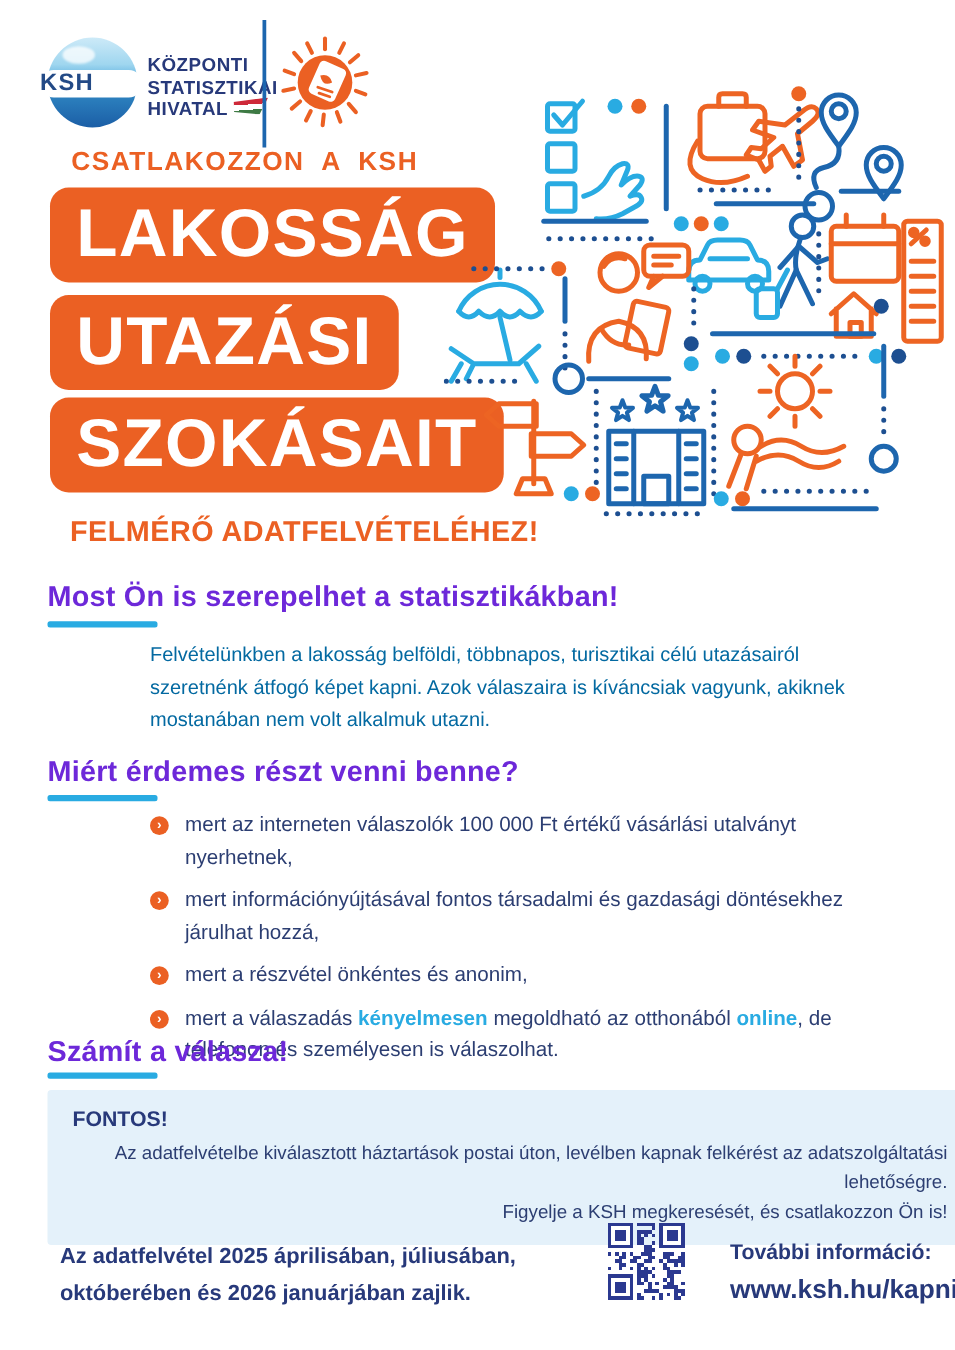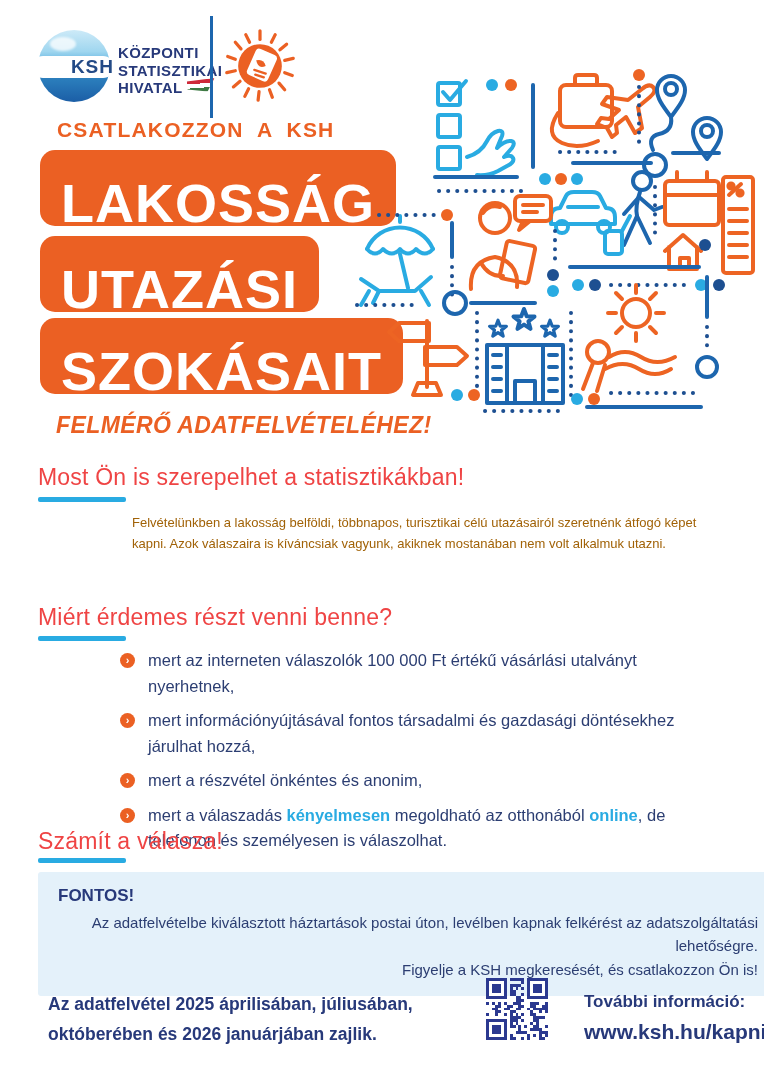--- a/index.html
+++ b/index.html
@@ -6,50 +6,50 @@
   html,body { background:#fff; }
   body { font-family:"Liberation Sans", sans-serif; }
   .poster{ position:relative; width:764px; height:1080px; background:#fff; overflow:hidden; }
 
   
   .globe{ position:absolute; left:38px; top:30px; width:72px; height:72px; border-radius:50%;
     background:linear-gradient(180deg,#cdeaf8 0%,#9fd6ef 30%,#6db9e3 42%,#2f86c2 60%,#1b5ea6 100%); }
   .globe .shine{ position:absolute; left:12px; top:7px; width:26px; height:14px; border-radius:50%;
     background:rgba(255,255,255,.75); filter:blur(1px); }
   .globe .band{ position:absolute; left:-6px; top:26px; width:82px; height:22px; background:#fff;
-    border-radius:11px; display:flex; align-items:center; justify-content:flex-end; }
+    border-radius:11px; display:flex; align-items:center; justify-content:flex-start; }
   .globe .band span{ font-weight:bold; font-size:19px; letter-spacing:1px; color:#234a86; }
   .org{ position:absolute; left:118px; top:44px; font-weight:bold; font-size:15px; line-height:1.18;
     letter-spacing:.4px; color:#27397A; }
   .org .flagline{ display:flex; align-items:flex-start; gap:5px; }
   .flag{ width:28px; height:13px; clip-path:polygon(0 12%,100% 0,72% 100%,0 74%);
     background:linear-gradient(180deg,#CE2939 0 34%,#ffffff 34% 67%,#3E7A44 67% 100%); transform:rotate(-4deg); }
   .hdr-divider{ position:absolute; left:210px; top:16px; width:3px; height:102px; background:#1D66AE; }
   .sun-logo{ position:absolute; left:222px; top:28px; width:76px; height:76px; }
 
   
   .kicker{ position:absolute; left:57px; top:118px; font-size:21px; font-weight:bold; color:#EB6023;
     letter-spacing:1.2px; word-spacing:7px; }
   .tbox{ position:absolute; left:40px; height:76px; background:#EB6023; border-radius:15px;
-    color:#fff; font-weight:bold; font-size:54px; line-height:74px; padding:16px 21px; letter-spacing:1px;
+    color:#fff; font-weight:bold; font-size:54px; line-height:74px; padding:0 21px; letter-spacing:1px;
     white-space:nowrap; }
   .tbox1{ top:150px; } .tbox2{ top:236px; } .tbox3{ top:318px; }
   .subtitle{ position:absolute; left:56px; top:412px; font-size:23px; font-weight:bold; color:#EB6023;
-    letter-spacing:.4px;font-style:italic; }
+    letter-spacing:.4px; }
 
   
   .illustration{ position:absolute; left:355px; top:55px; width:410px; height:400px; }
 
   
-  .h2{ position:absolute; left:38px; font-size:23px; font-weight:normal; color:#ef4444; letter-spacing:.2px; }
+  .h2{ position:absolute; left:38px; font-size:23px; font-weight:bold; color:#6d28d9; letter-spacing:.2px; }
   .h2-1{ top:464px; } .h2-2{ top:604px; } .h2-3{ top:828px; }
   .rule{ position:absolute; left:38px; width:88px; height:5px; background:#29ABE2; border-radius:2px; }
   .rule-1{ top:497px; } .rule-2{ top:636px; } .rule-3{ top:858px; }
-  .para{ position:absolute; left:132px; top:512px; width:600px; font-size:13px; line-height:1.62;
-    color:#a16207; }
+  .para{ position:absolute; left:120px; top:512px; width:600px; font-size:16px; line-height:1.62;
+    color:#0369a1; }
   .bullets{ position:absolute; left:120px; top:648px; width:578px; list-style:none; }
   .bullets li{ display:flex; gap:13px; margin-bottom:9px; font-size:16.5px; line-height:1.55; color:#2C3E72; }
   .bmark{ flex:0 0 auto; width:15px; height:15px; margin-top:5px; border-radius:50%; background:#EB6023;
     color:#fff; font-size:11px; font-weight:bold; line-height:15px; text-align:center; }
   .hl{ color:#29ABE2; font-weight:bold; }
 
   
   .important{ position:absolute; left:38px; top:872px; width:740px; background:#E4F1FA; border-radius:3px;
     padding:14px 20px 15px; color:#2C3E72; }
   .important .ttl{ font-size:17px; font-weight:bold; margin-bottom:5px; color:#27397A; }

